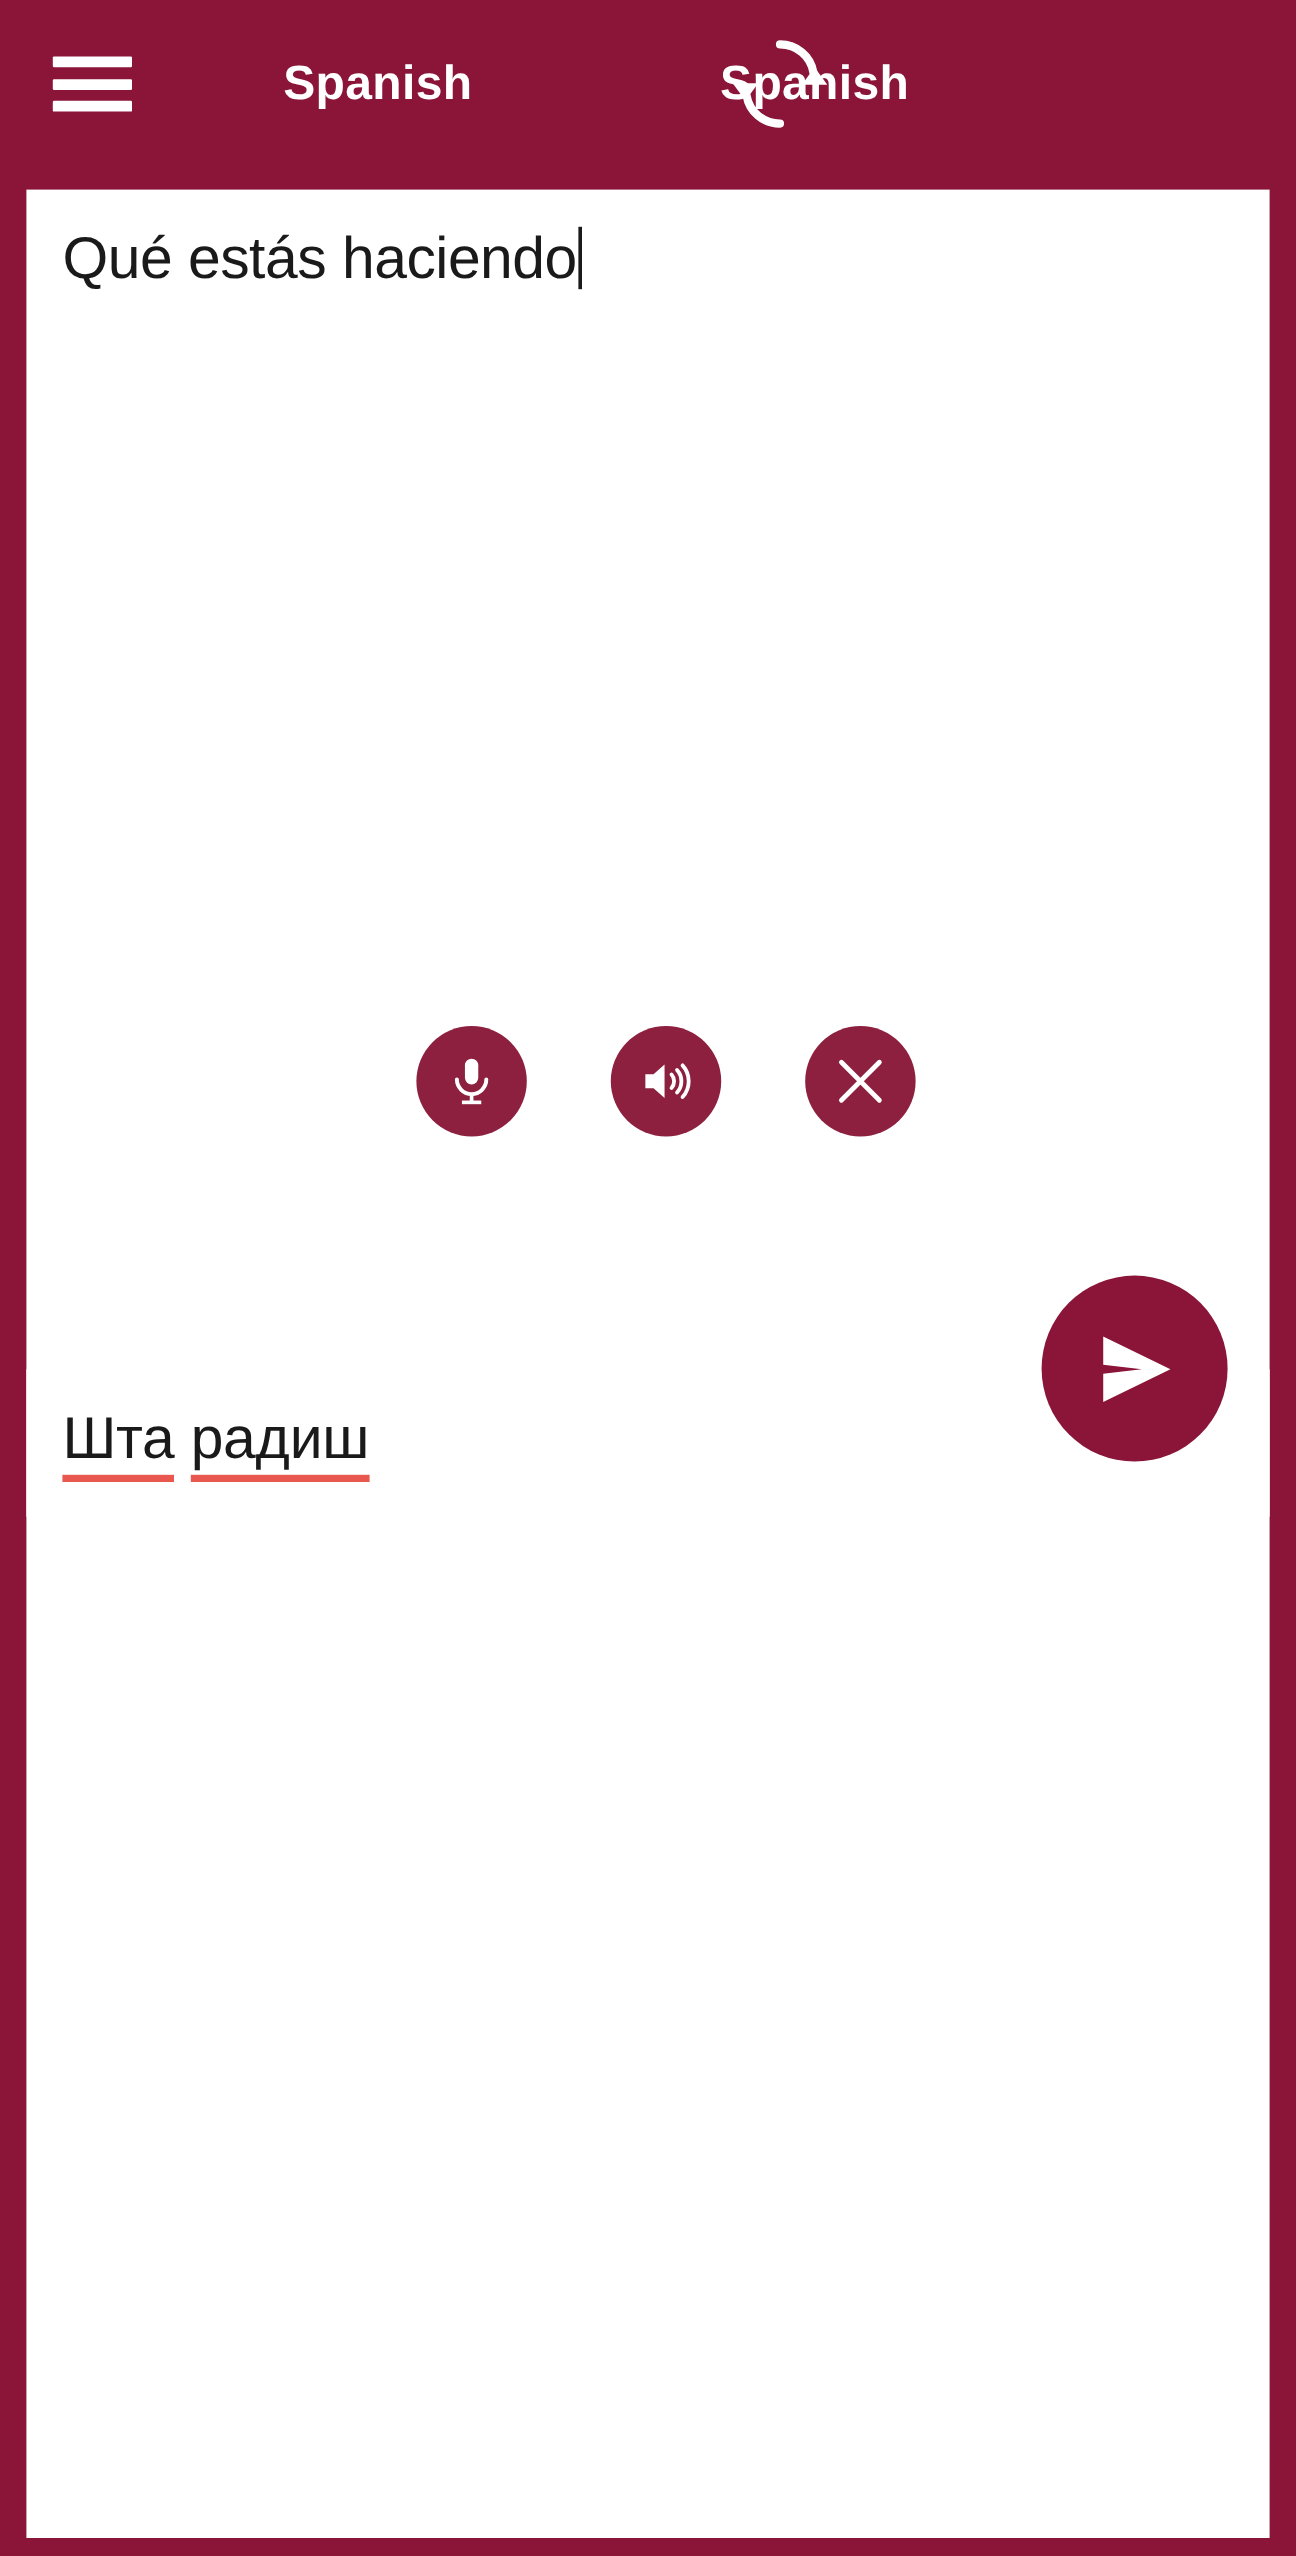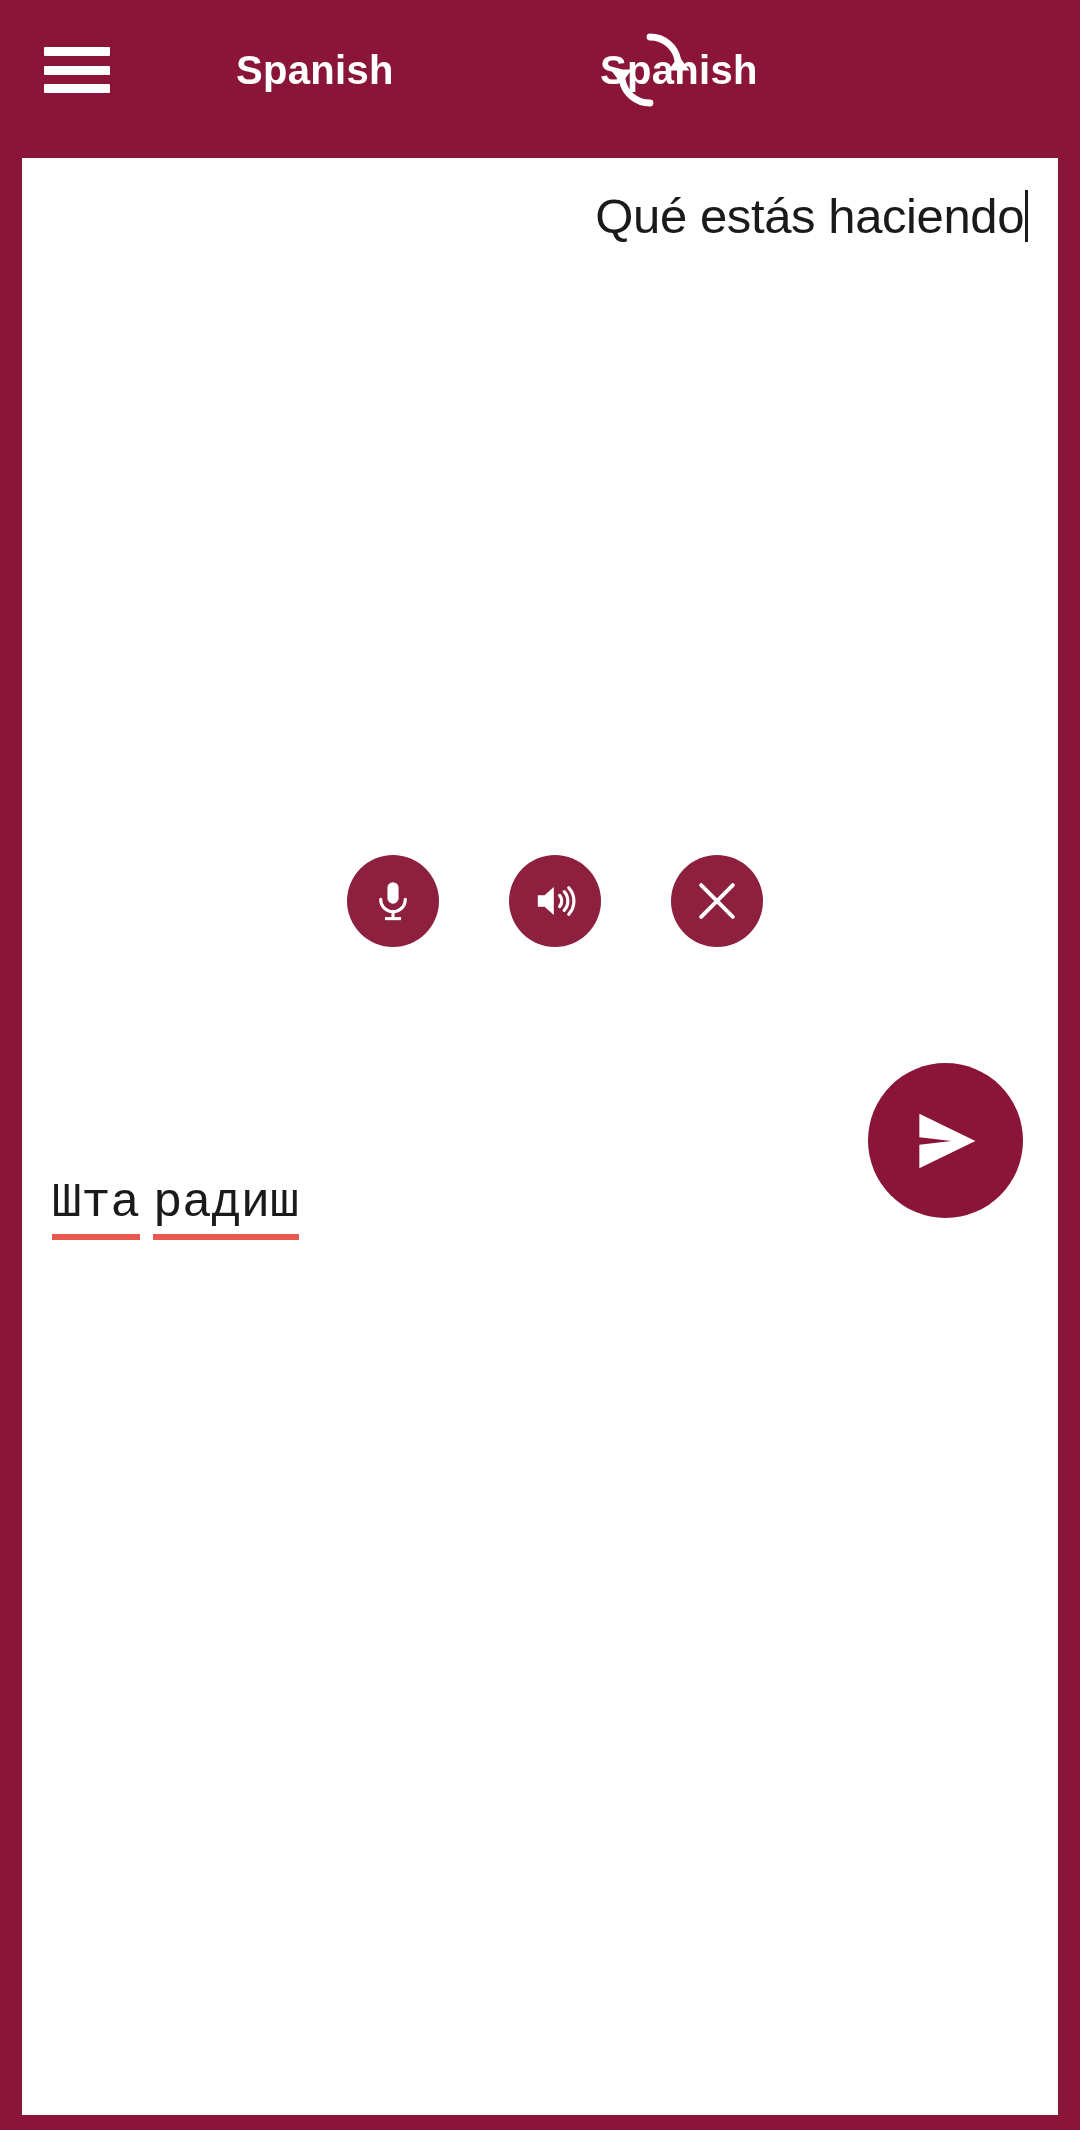--- a/index.html
+++ b/index.html
@@ -75,21 +75,20 @@
   .panel {
     position: absolute;
     left: 22px;
     width: 1036px;
     background: #ffffff;
     box-sizing: border-box;
   }
   .panel-source {
     top: 158px;
     height: 1106px;
-    text-align: right;
   }
   .panel-target {
     top: 1141px;
     height: 974px;
   }
 
   .text-area {
     position: absolute;
     left: 0;
     top: 0;
@@ -116,21 +115,20 @@
   .target-text {
     font-size: 49px;
     color: #1a1a1a;
     line-height: 1.25;
     letter-spacing: -0.2px;
     white-space: pre-wrap;
   }
   .misspell {
     border-bottom: 6px solid #e8584f;
     padding-bottom: 3px;
-    font-family: Liberation Mono, monospace;
   }
 
   
   .btn-row {
     position: absolute;
     display: flex;
     align-items: center;
   }
   .btn-row-source {
     left: 0;

